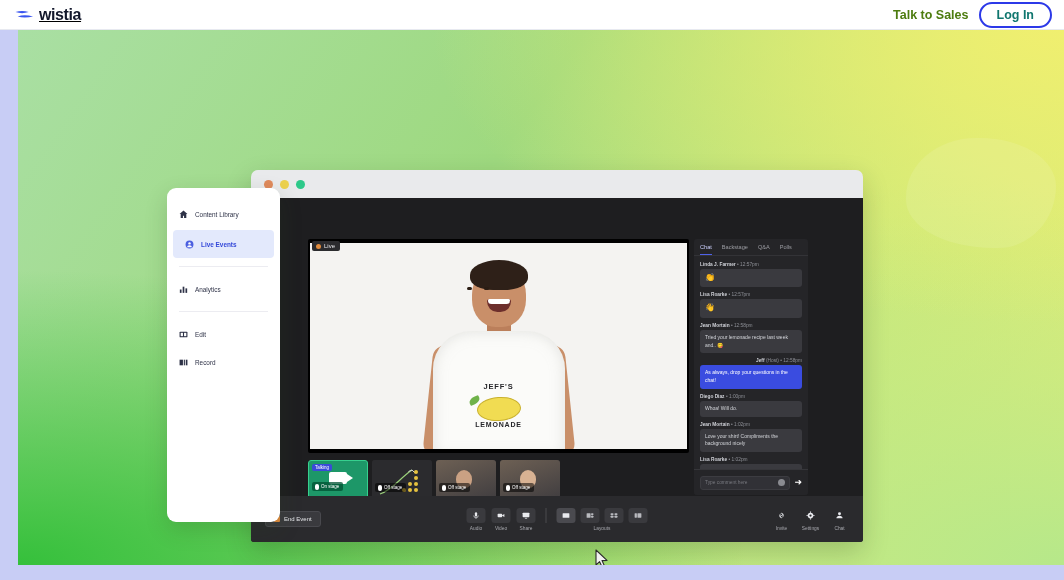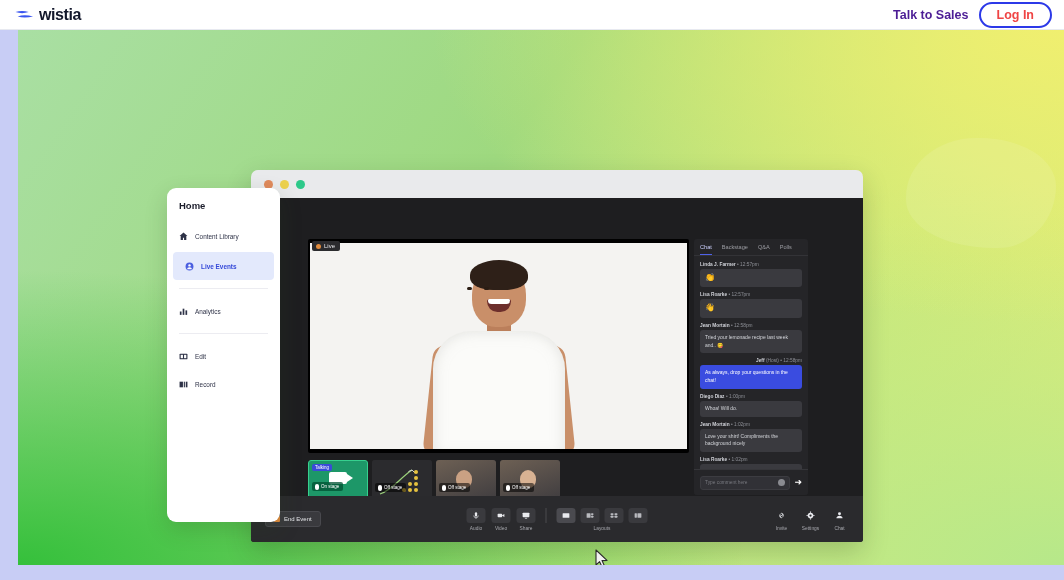--- a/index.html
+++ b/index.html
@@ -8,31 +8,31 @@
     font-family:"Liberation Sans", sans-serif;
     background:#c8cdf5;
   }
 
   
   .navbar{
     position:absolute; top:0; left:0; width:1064px; height:30px;
     background:#ffffff; display:flex; align-items:center;
     border-bottom:1px solid #e7e9f0; z-index:30;
   }
-  .logo-wrap{ display:flex; align-items:center; margin-left:14px; gap:3px; }
+  .logo-wrap{ display:flex; align-items:center; margin-left:14px; gap:3px;text-decoration:underline; }
   .logo-mark{ width:22px; height:14px; flex:none; }
   .logo-text{ font-size:16px; font-weight:bold; color:#12172b; letter-spacing:-0.4px; }
   .nav-links{ display:flex; align-items:center; gap:20px; margin-left:28px; }
   .nav-link{ font-size:12.5px; color:#30334a; display:flex; align-items:center; gap:4px; cursor:pointer; white-space:nowrap;}
   .caret{ width:7px; height:7px; border-right:1.3px solid #8a8ea6; border-bottom:1.3px solid #8a8ea6;
           transform:rotate(45deg) translate(-2px,-2px); display:inline-block; }
   .nav-right{ margin-left:auto; display:flex; align-items:center; gap:10px; margin-right:12px; }
-  .talk-sales{ font-size:12.5px; color:#4c1d95; font-weight:bold; cursor:pointer; }
+  .talk-sales{ font-size:12.5px; color:#4d7c0f; font-weight:bold; cursor:pointer; }
   .btn-login{
-    font-size:12.5px; font-weight:bold; color:#ef4444; background:#fff;
+    font-size:12.5px; font-weight:bold; color:#0f766e; background:#fff;
     border:2px solid #2c39e8; border-radius:14px; padding:4px 16px; cursor:pointer;
   }
   .btn-started{
     font-size:12.5px; font-weight:bold; color:#fff; background:#2c39e8;
     border:2px solid #2c39e8; border-radius:14px; padding:4px 16px; cursor:pointer;
   }
 
   
   .hero{
     position:absolute; top:30px; left:18px; width:1046px; height:535px;
@@ -202,20 +202,26 @@
             <div class="arm l"></div>
             <div class="arm r"></div>
             <div class="neck"></div>
             <div class="torso"></div>
             <div class="head"></div>
             <div class="hair"></div>
             <div class="eye l"></div>
             <div class="eye r"></div>
             <div class="mouth"></div>
             <div class="teeth"></div>
+            <div class="shirt-logo">
+              <div class="shirt-text-top">JEFF'S</div>
+              <div class="lemon"></div>
+              <div class="lemon-leaf"></div>
+              <div class="shirt-text-bot">LEMONADE</div>
+            </div>
           </div>
         </div>
       </div>
 
       <div class="thumbs">
         <div class="thumb active">
           <div class="mini-cam"></div>
           <div class="thumb-chip">Talking</div>
           <div class="thumb-state">
             <span class="mini-mic"></span>
@@ -448,21 +454,20 @@
             <div class="tool-lbl">Chat</div>
           </div>
         </div>
       </div>
 
     </div>
   </div>
 
   <div style="position:absolute; left:149px; top:158px; width:113px; height:334px; background:#ffffff;
               border-radius:9px; box-shadow:0 8px 22px rgba(40,70,30,.20); padding:12px 0 0 0;">
-    <div style="font-size:9.5px; font-weight:bold; color:#1b1d2b; padding:0 12px 11px 12px;">Home</div>
 
     <div style="display:flex; align-items:center; gap:7px; padding:5px 12px; margin:0 0;">
       <span>
         <svg width="9" height="9" viewBox="0 0 16 16">
             <path d="M8 1L1 7h2v7h4v-4h2v4h4V7h2z" fill="#2e3247"></path>
           </svg>
       </span>
       <span style="font-size:6.4px; color:#2e3247;">Content Library</span>
     </div>
 

